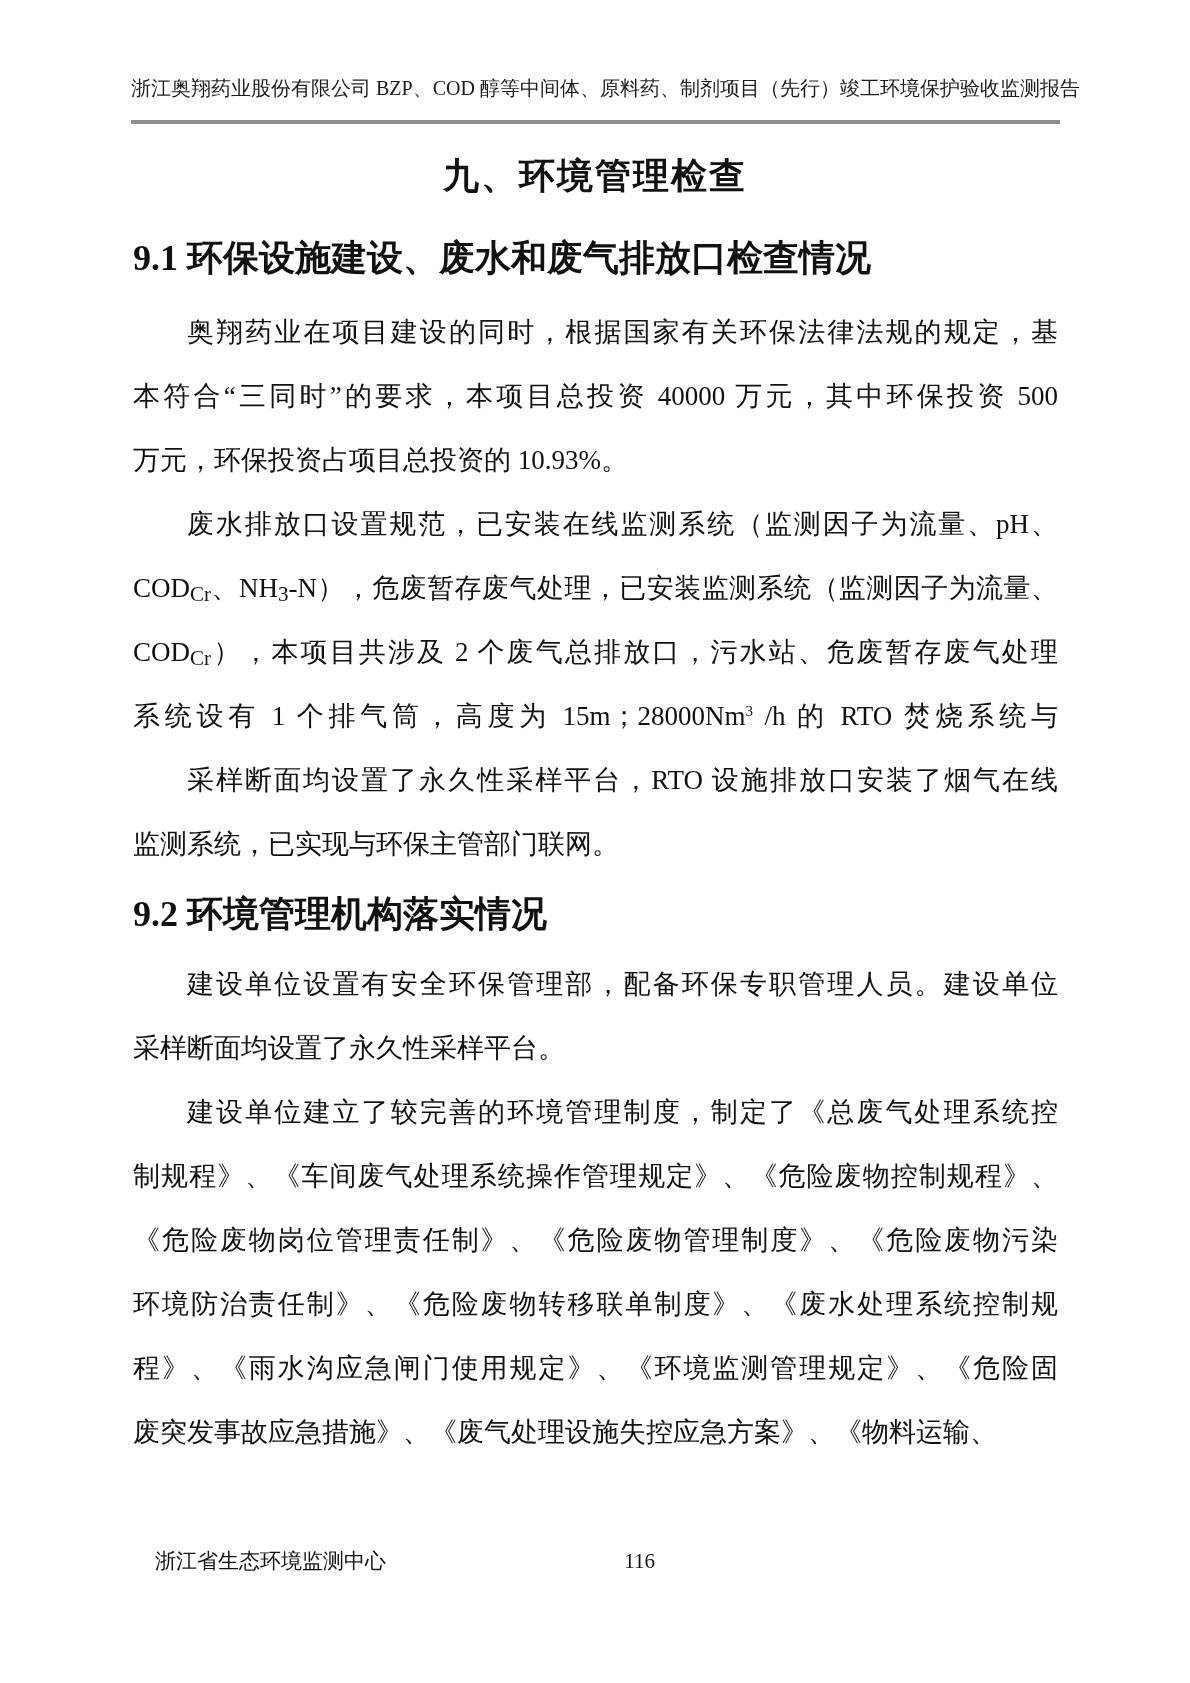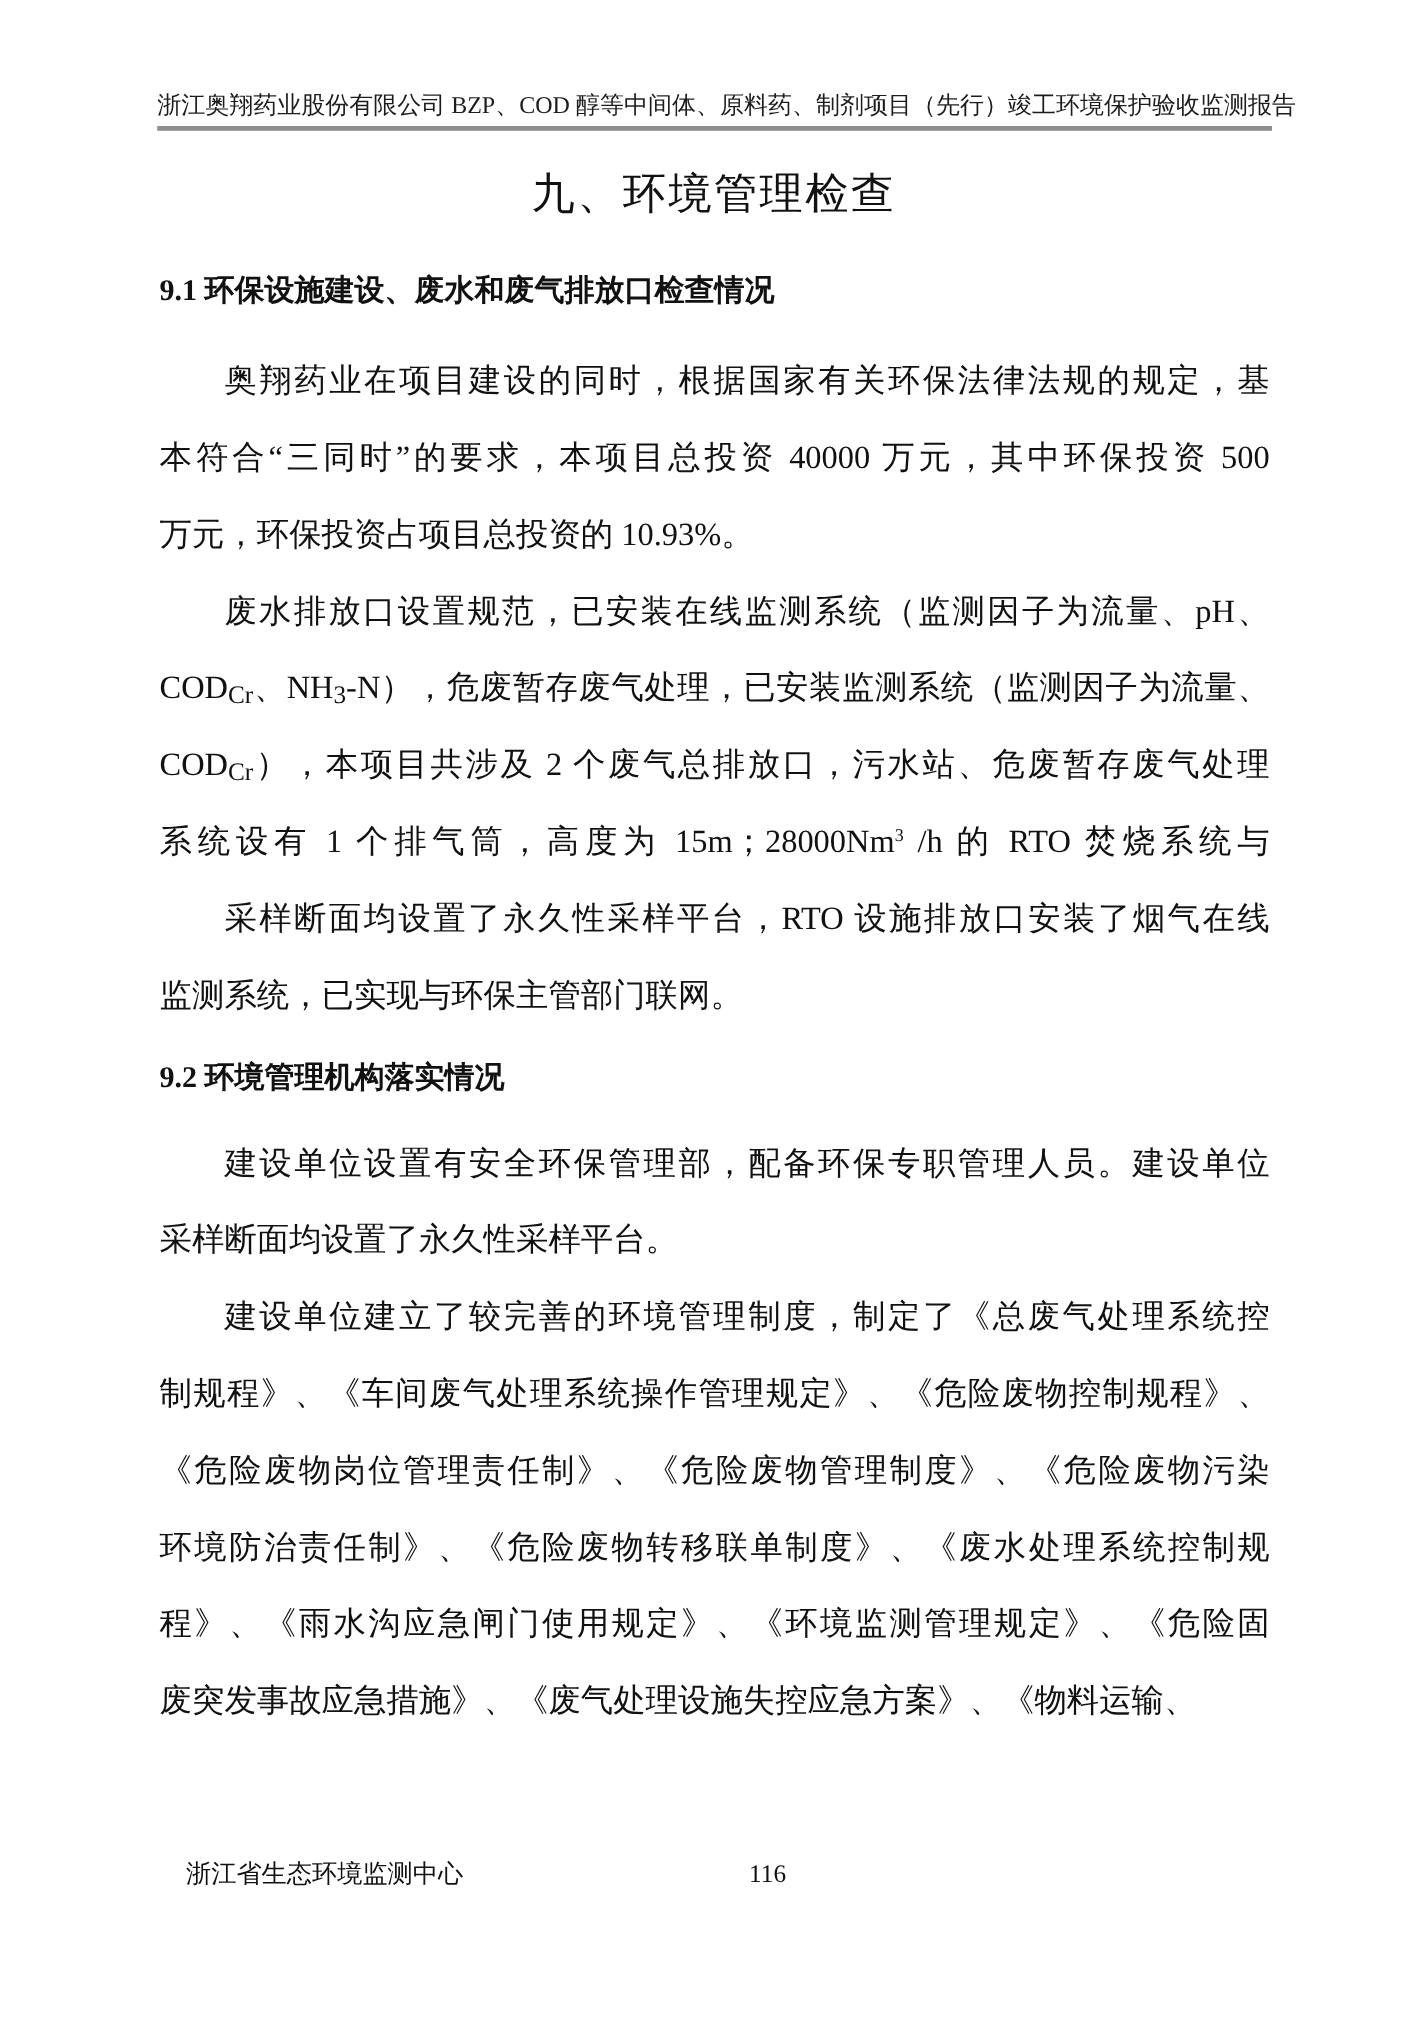--- a/index.html
+++ b/index.html
@@ -23,43 +23,43 @@
   
   .header {
     margin: 0 130px 0 131px;
     padding-top: 76px;
   }
   .header-text {
     text-align: center;
     font-size: 20px;
     line-height: 24px;
     color: #1c1c1c;
-    padding-bottom: 5px;
+    padding-bottom: 20px;
     white-space: nowrap;
   }
   .header-rule {
     height: 4px;
     background: #8f8f8f;
   }
   
   .doc-title {
     margin: 30px 0 0 0;
     text-align: center;
     font-size: 36px;
     line-height: 44px;
-    font-weight: normal;
+    font-weight: bold;
     letter-spacing: 2px;
   }
   
   .doc-body {
     margin: 0 132px 0 133px;
   }
   .sec-heading {
     margin: 40px 0 22px 0;
-    font-size: 25px;
+    font-size: 36px;
     line-height: 40px;
     font-weight: bold;
   }
   .doc-body .sec-heading:not(:first-child) {
     margin: 18px 0 18px 0;
   }
   .para {
     margin: 0;
   }
   .line {

